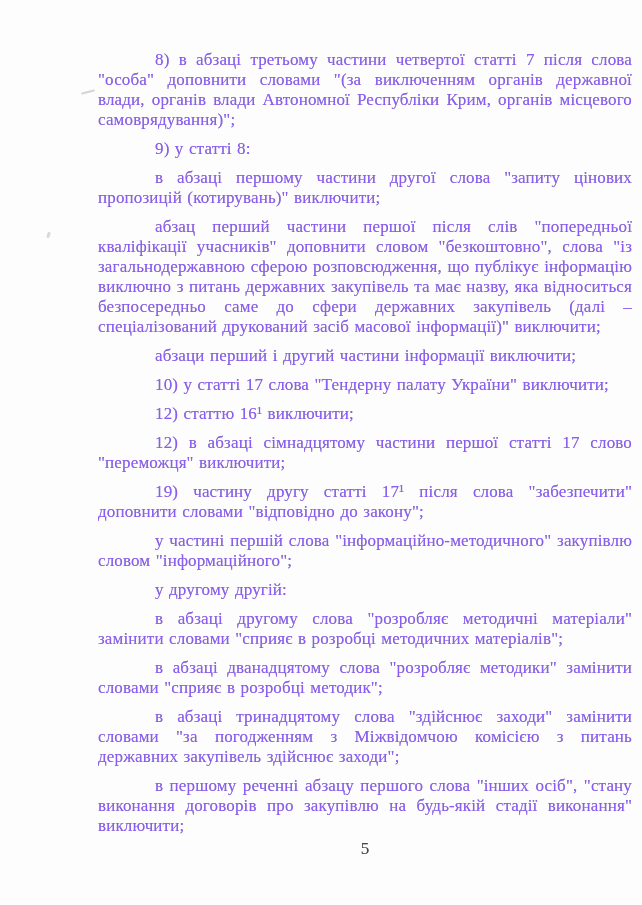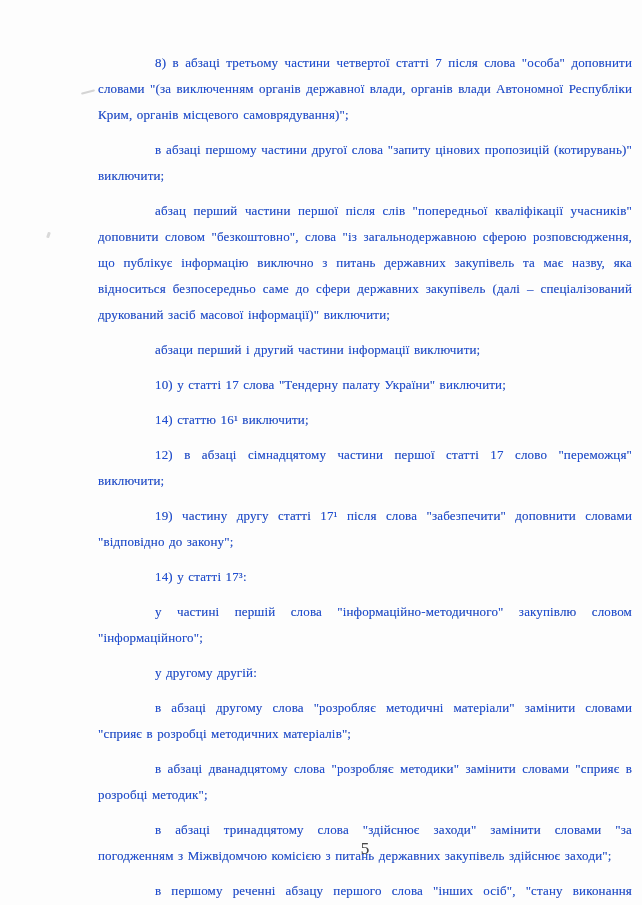--- a/index.html
+++ b/index.html
@@ -18,25 +18,25 @@
   .text-block {
     position: absolute;
     left: 98px;
     top: 50px;
     width: 534px;
   }
   .text-block p {
     margin: 0 0 9px 0;
     text-align: justify;
     text-indent: 57px;
-    font-size: 13px;
-    line-height: 26px;
+    font-size: 17px;
+    line-height: 20px;
     letter-spacing: 0.15px;
     word-spacing: 1px;
-    color: #1d4ed8;
+    color: #8b5cf6;
     text-shadow: 0 0 0.4px rgba(70,70,70,0.45);
   }
   .page-number {
     position: absolute;
     top: 839px;
     left: 98px;
     width: 534px;
     text-align: center;
     font-size: 17px;
     color: #474747;
@@ -68,28 +68,28 @@
 </head>
 <body>
 
 <div class="page">
 
   <span class="scan-mark-1"></span>
   <span class="scan-mark-2"></span>
 
   <div class="text-block">
     <p>8) в абзаці третьому частини четвертої статті 7 після слова "особа" доповнити словами "(за виключенням органів державної влади, органів влади Автономної Республіки Крим, органів місцевого самоврядування)";</p>
+    <p>9) у статті 8:</p>
     <p>в абзаці першому частини другої слова "запиту цінових пропозицій (котирувань)" виключити;</p>
     <p>абзац перший частини першої після слів "попередньої кваліфікації учасників" доповнити словом "безкоштовно", слова "із загальнодержавною сферою розповсюдження, що публікує інформацію виключно з питань державних закупівель та має назву, яка відноситься безпосередньо саме до сфери державних закупівель (далі – спеціалізований друкований засіб масової інформації)" виключити;</p>
     <p>абзаци перший і другий частини інформації виключити;</p>
     <p>10) у статті 17 слова "Тендерну палату України" виключити;</p>
-    <p>14) статтю 16¹ виключити;</p>
+    <p>12) статтю 16¹ виключити;</p>
     <p>12) в абзаці сімнадцятому частини першої статті 17 слово "переможця" виключити;</p>
     <p>19) частину другу статті 17¹ після слова "забезпечити" доповнити словами "відповідно до закону";</p>
-    <p>14) у статті 17³:</p>
     <p>у частині першій слова "інформаційно-методичного" закупівлю словом "інформаційного";</p>
     <p>у другому другій:</p>
     <p>в абзаці другому слова "розробляє методичні матеріали" замінити словами "сприяє в розробці методичних матеріалів";</p>
     <p>в абзаці дванадцятому слова "розробляє методики" замінити словами "сприяє в розробці методик";</p>
     <p>в абзаці тринадцятому слова "здійснює заходи" замінити словами "за погодженням з Міжвідомчою комісією з питань державних закупівель здійснює заходи";</p>
     <p>в першому реченні абзацу першого слова "інших осіб", "стану виконання договорів про закупівлю на будь-якій стадії виконання" виключити;</p>
 
   </div>
 
   <div class="page-number">5</div>

